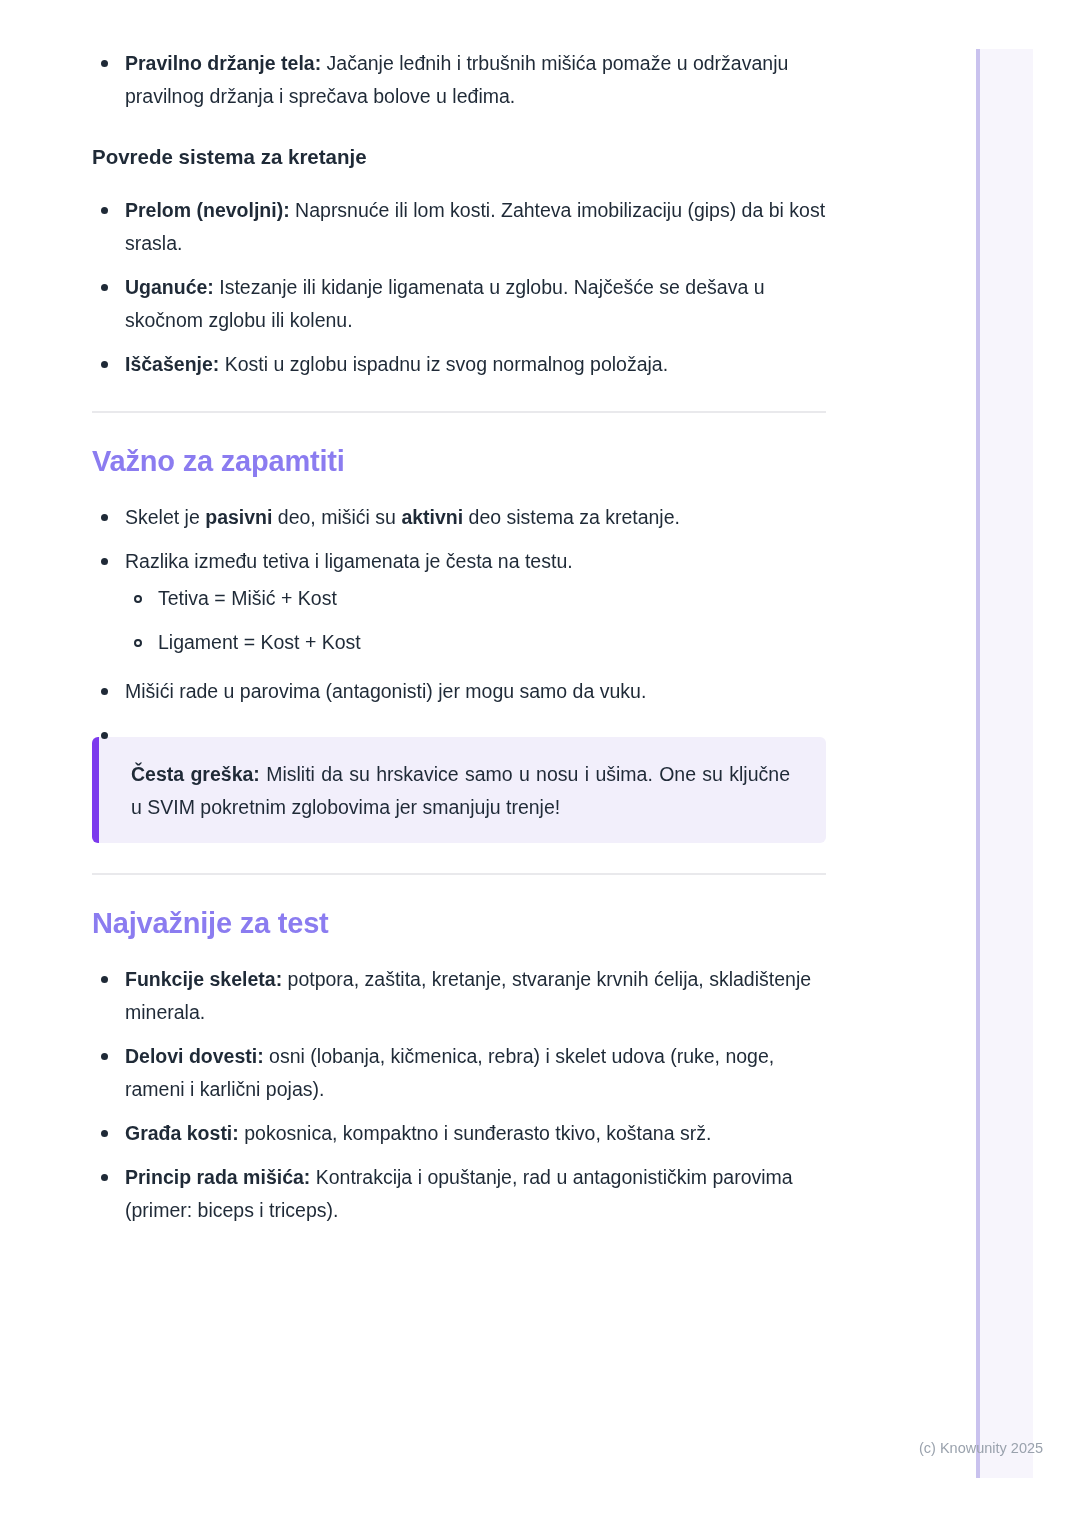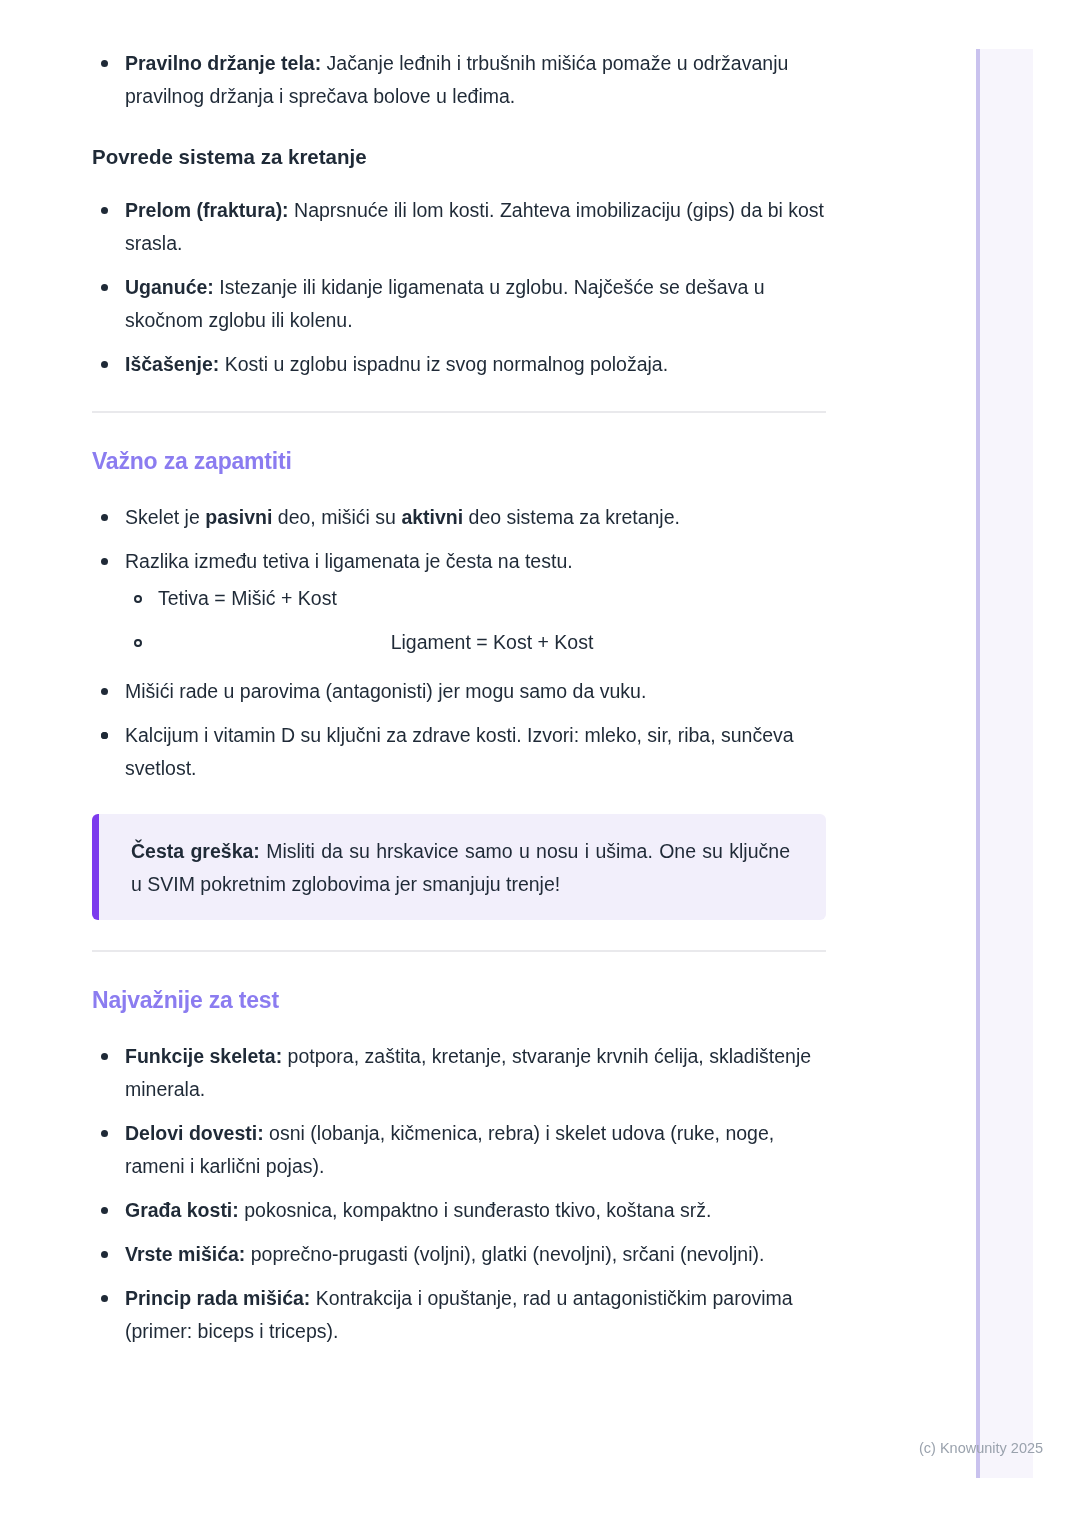--- a/index.html
+++ b/index.html
@@ -23,21 +23,21 @@
   }
   
   .h3 {
     font-size: 20.5px;
     line-height: 26px;
     font-weight: 700;
     color: var(--text, #1f2a37);
     margin: 31px 0 24px 0;
   }
   .h2 {
-    font-size: 23px;
+    font-size: 29px;
     line-height: 36px;
     font-weight: 700;
     color: var(--accent, #8b7cf0);
     margin: 0 0 22px 0;
     letter-spacing: -0.2px;
   }
   
   .divider {
     border: none;
     border-top: 2px solid var(--divider, #e9e9ec);
@@ -48,21 +48,21 @@
   ul.bullets { list-style: none; margin: 0 0 21px 0; padding: 0; }
   ul.bullets > li { position: relative; padding-left: 33px; margin-bottom: 11px; }
   ul.bullets > li:last-child { margin-bottom: 0; }
   .dot {
     position: absolute; left: 9px; top: 13px;
     width: 7px; height: 7px; border-radius: 50%;
     background: var(--text, #1f2a37);
   }
   ul.sub { list-style: none; margin: 4px 0 6px 0; padding: 0; }
   ul.sub > li { position: relative; padding-left: 33px; margin-bottom: 11px; }
-  ul.sub > li:last-child { margin-bottom: 16px; text-align: center; }
+  ul.sub > li:last-child { margin-bottom: 16px; }
   .ring {
     position: absolute; left: 9px; top: 13px;
     width: 8px; height: 8px; border-radius: 50%;
     border: 2px solid var(--text, #1f2a37);
     background: transparent;
   }
   strong { font-weight: 700; text-align: center; }
   
   .callout {
     margin: 29px 0 26px 0;
@@ -99,44 +99,42 @@
 </head>
 <body>
 
 <div class="page" style="--page-bg: #ffffff; --text: #1f2a37; --accent: #8b7cf0; --divider: #e9e9ec; --callout-bg: #f2effb; --callout-border: #7c3aed; --strip-bg: #f7f5fc; --strip-border: #c9c2ee; --muted: #9aa2ad;">
   <div class="content">
       <ul class="bullets">
         <li><span class="dot"></span><span><strong>Pravilno držanje tela:</strong><span> Jačanje leđnih i trbušnih mišića pomaže u održavanju pravilnog držanja i sprečava bolove u leđima.</span></span></li>
       </ul>
       <h3 class="h3">Povrede sistema za kretanje</h3>
       <ul class="bullets">
-        <li><span class="dot"></span><span><strong>Prelom (fraktura):</strong><span> Naprsnuće ili lom kosti. Zahteva imobilizaciju (gips) da bi kost srasla.</span></span></li>
+        <li><span class="dot"></span><span><strong>Prelom (nevoljni):</strong><span> Naprsnuće ili lom kosti. Zahteva imobilizaciju (gips) da bi kost srasla.</span></span></li>
         <li><span class="dot"></span><span><strong>Uganuće:</strong><span> Istezanje ili kidanje ligamenata u zglobu. Najčešće se dešava u skočnom zglobu ili kolenu.</span></span></li>
         <li><span class="dot"></span><span><strong>Iščašenje:</strong><span> Kosti u zglobu ispadnu iz svog normalnog položaja.</span></span></li>
       </ul>
       <hr class="divider">
       <h2 class="h2">Važno za zapamtiti</h2>
       <ul class="bullets">
         <li><span class="dot"></span><span><span>Skelet je </span><strong>pasivni</strong><span> deo, mišići su </span><strong>aktivni</strong><span> deo sistema za kretanje.</span></span></li>
         <li><span class="dot"></span><span><span>Razlika između tetiva i ligamenata je česta na testu.</span></span><ul class="sub">
             <li><span class="ring"></span><span><span>Tetiva = Mišić + Kost</span></span></li>
             <li><span class="ring"></span><span><span>Ligament = Kost + Kost</span></span></li>
           </ul></li>
         <li><span class="dot"></span><span><span>Mišići rade u parovima (antagonisti) jer mogu samo da vuku.</span></span></li>
         <li><span class="dot"></span></li>
-        <li><span class="dot"></span><span><span>Kalcijum i vitamin D su ključni za zdrave kosti. Izvori: mleko, sir, riba, sunčeva svetlost.</span></span></li>
       </ul>
       <div class="callout">
         <p class="callout-text"><strong>Česta greška:</strong><span> Misliti da su hrskavice samo u nosu i ušima. One su ključne u SVIM pokretnim zglobovima jer smanjuju trenje!</span></p>
       </div>
       <hr class="divider">
       <h2 class="h2">Najvažnije za test</h2>
       <ul class="bullets">
         <li><span class="dot"></span><span><strong>Funkcije skeleta:</strong><span> potpora, zaštita, kretanje, stvaranje krvnih ćelija, skladištenje minerala.</span></span></li>
         <li><span class="dot"></span><span><strong>Delovi dovesti:</strong><span> osni (lobanja, kičmenica, rebra) i skelet udova (ruke, noge, rameni i karlični pojas).</span></span></li>
         <li><span class="dot"></span><span><strong>Građa kosti:</strong><span> pokosnica, kompaktno i sunđerasto tkivo, koštana srž.</span></span></li>
-        <li><span class="dot"></span><span><strong>Vrste mišića:</strong><span> poprečno-prugasti (voljni), glatki (nevoljni), srčani (nevoljni).</span></span></li>
         <li><span class="dot"></span><span><strong>Princip rada mišića:</strong><span> Kontrakcija i opuštanje, rad u antagonističkim parovima (primer: biceps i triceps).</span></span></li>
       </ul>
     </div>
   <div class="side-strip"></div>
   <div class="watermark">(c) Knowunity 2025</div>
 </div>
 
 </body></html>

